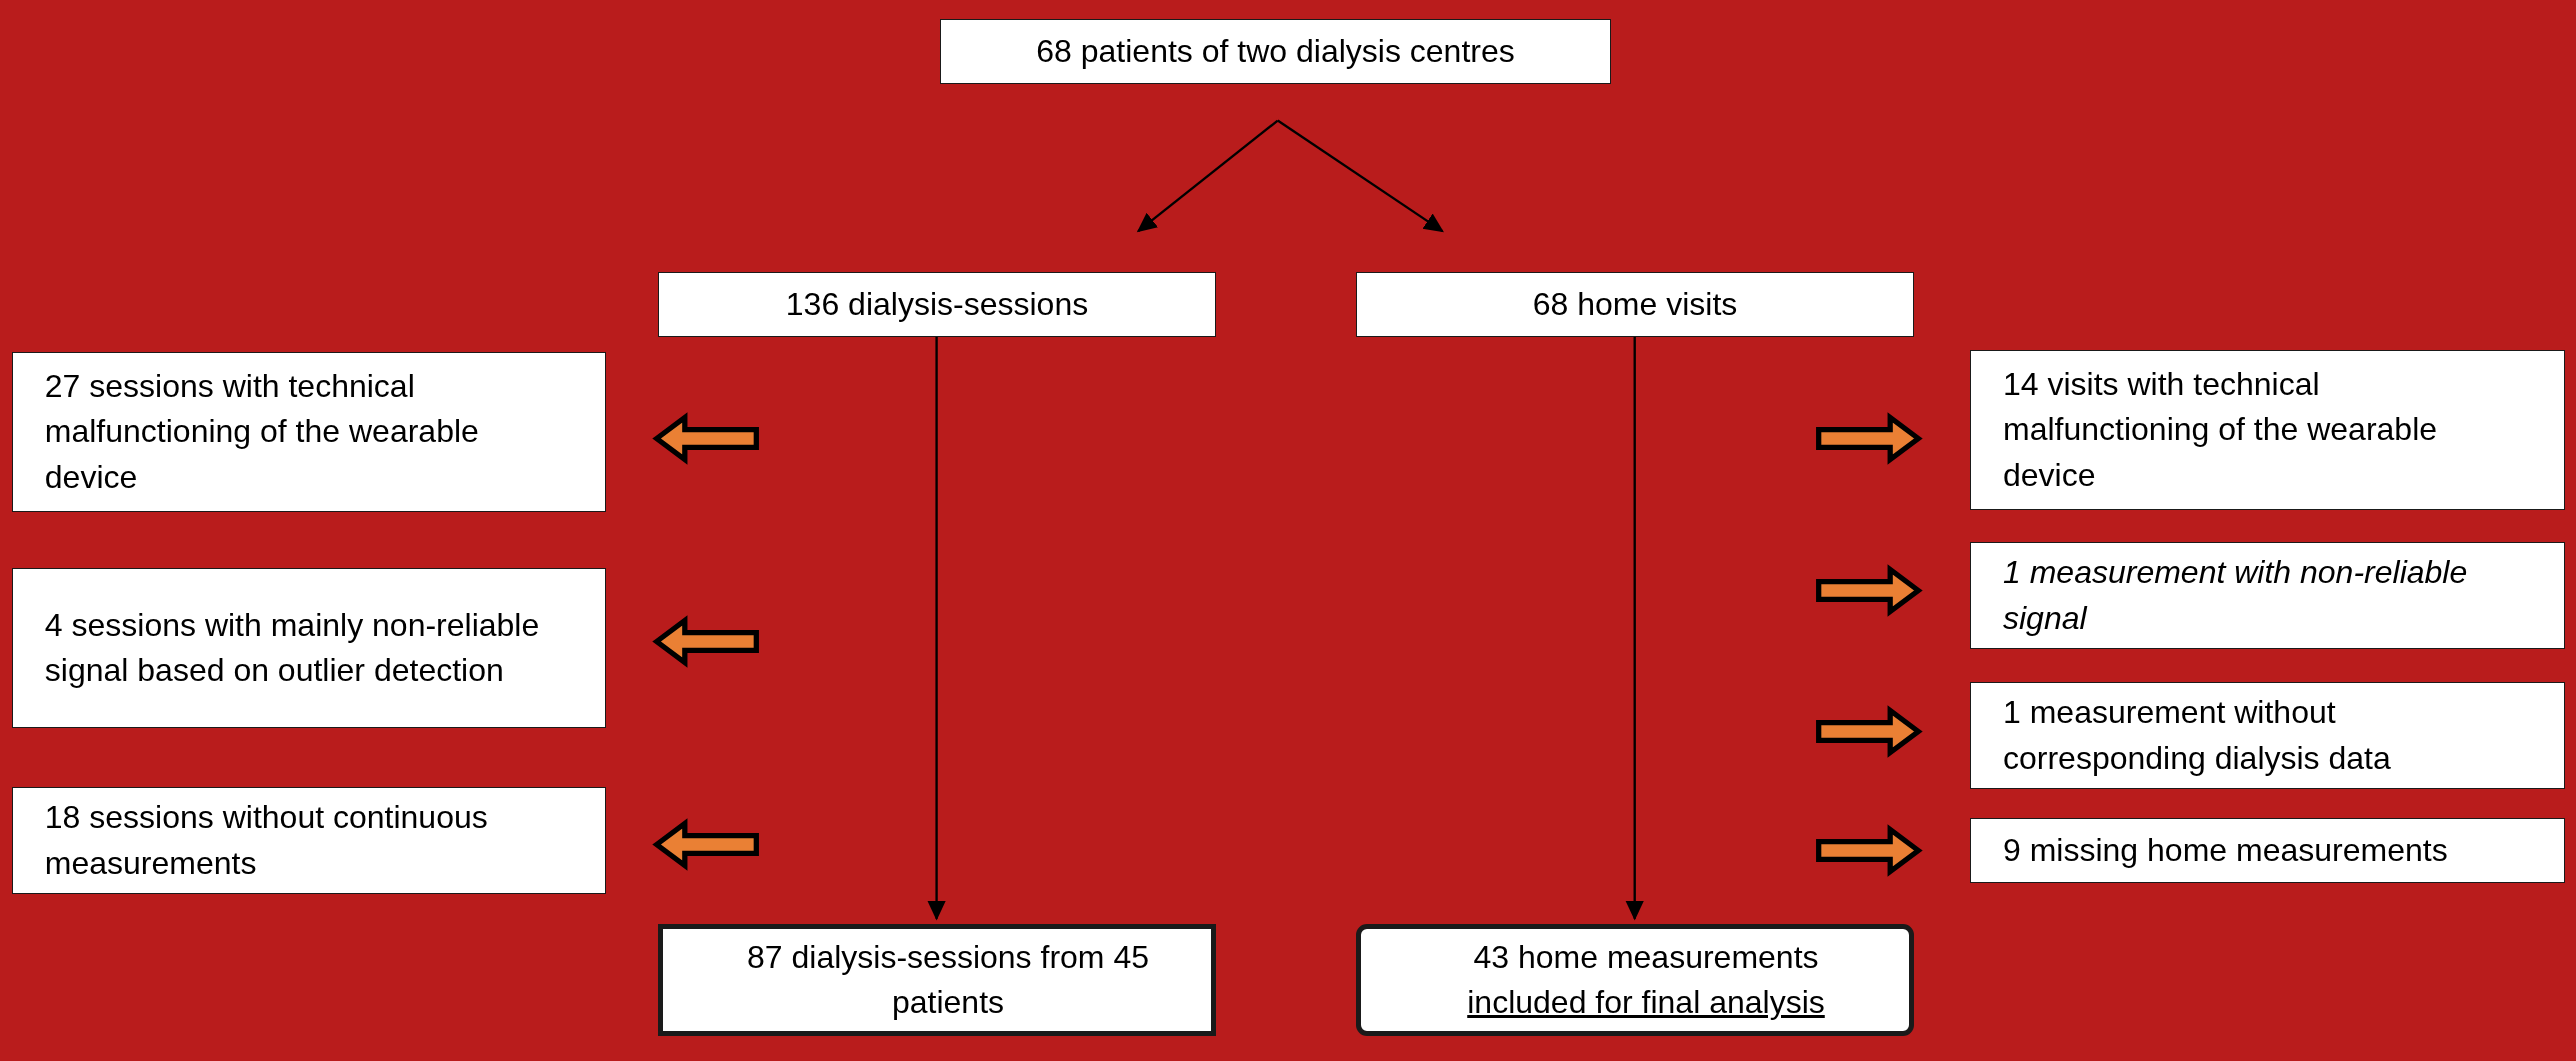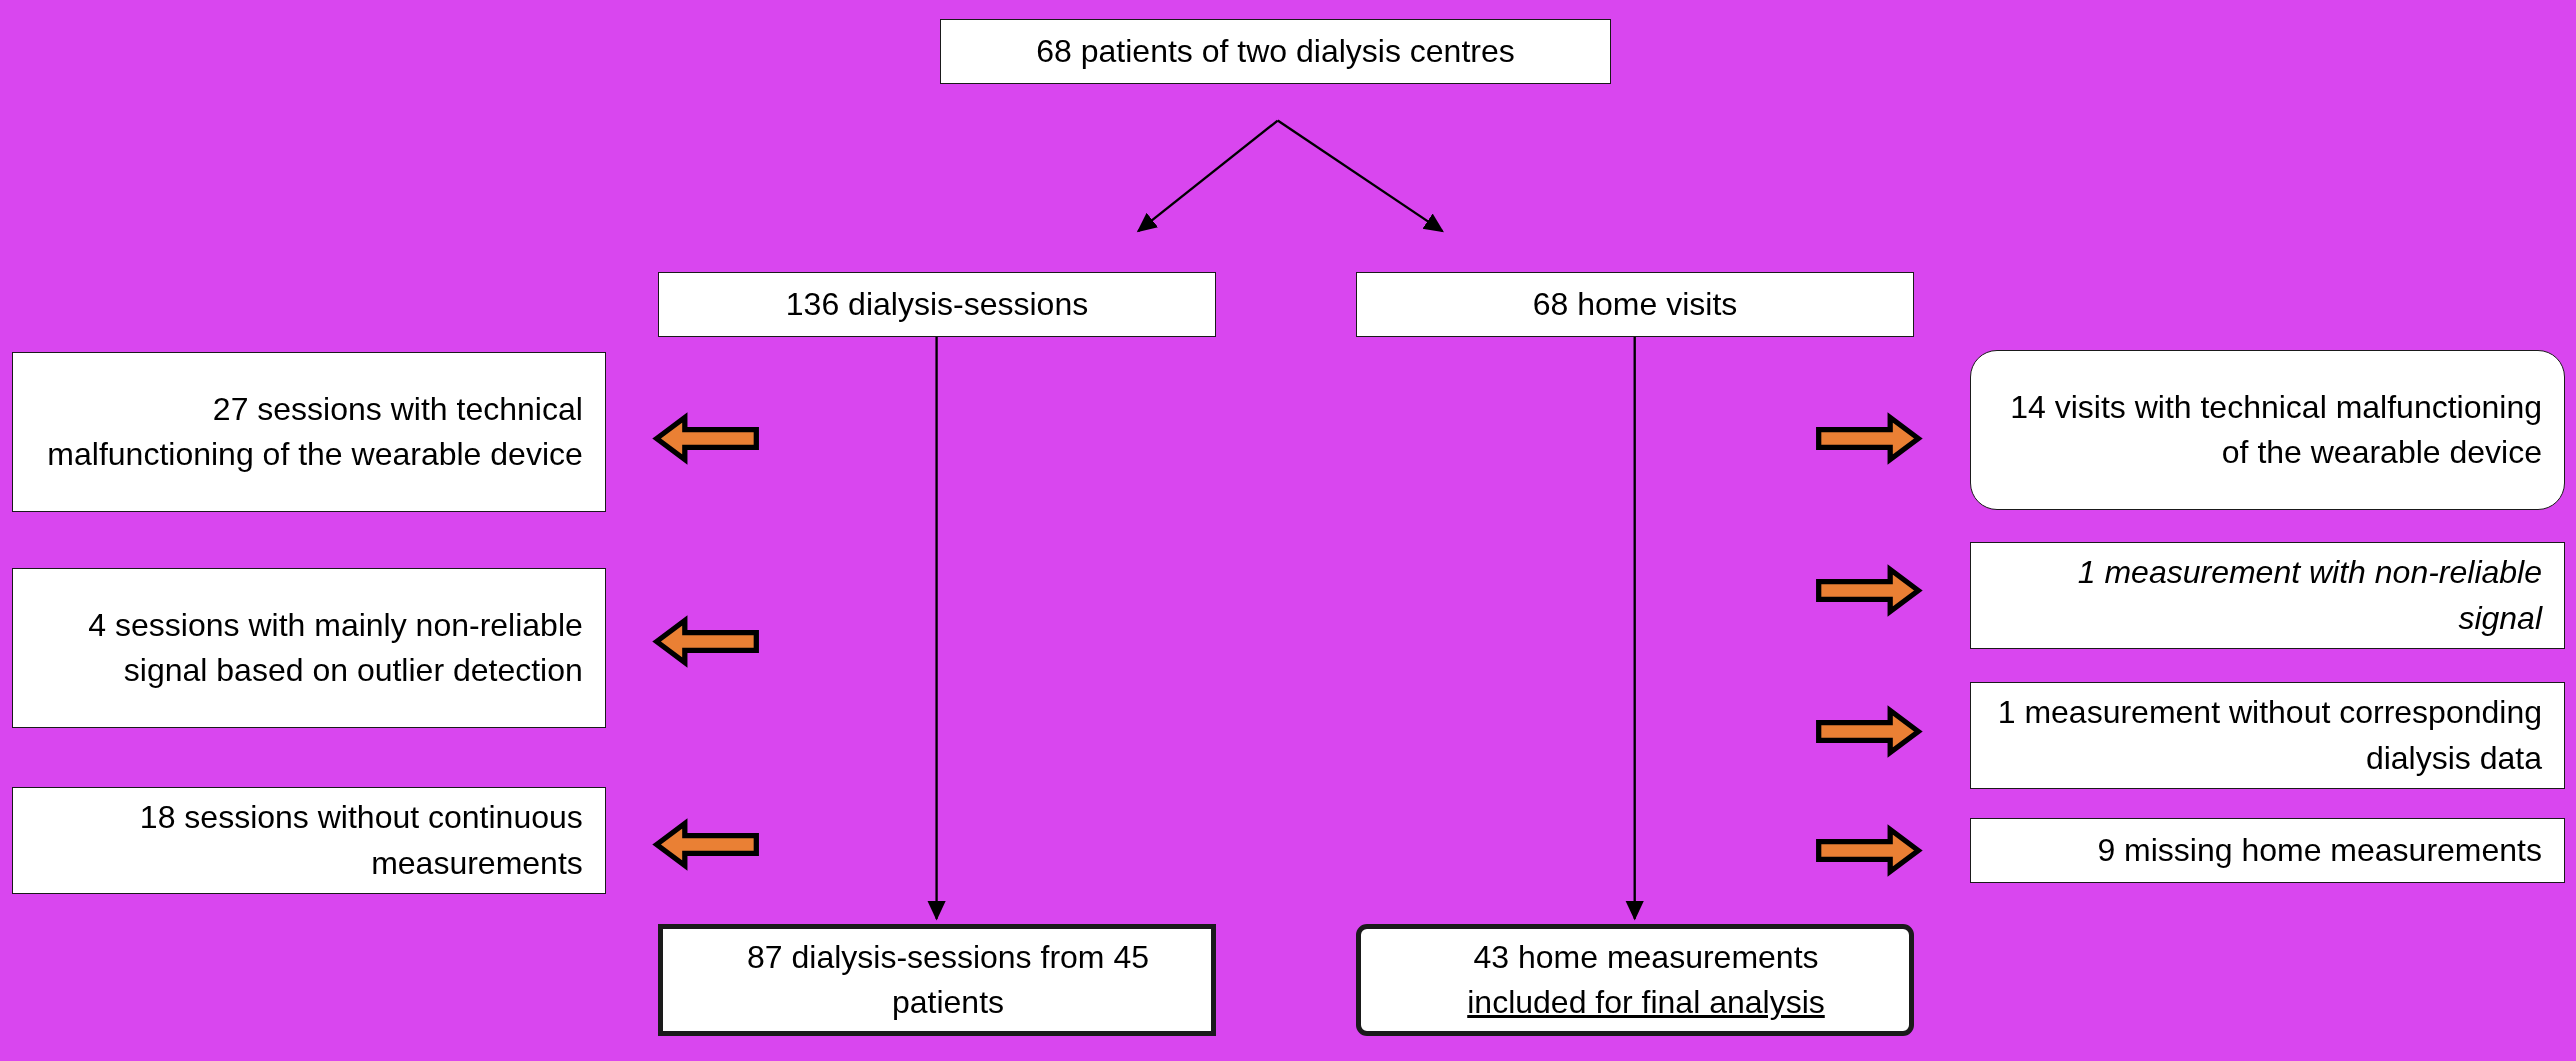--- a/index.html
+++ b/index.html
@@ -8,42 +8,42 @@
     background: #ffffff;
   }
   body {
     font-family: "Liberation Sans", sans-serif;
     color: #000000;
   }
   #canvas {
     position: relative;
     width: 2576px;
     height: 1061px;
-    background: #d946ef;
+    background: #b91c1c;
     overflow: hidden;
   }
   .node {
     position: absolute;
     box-sizing: border-box;
     background: #ffffff;
     border: 1.8px solid #1a1a1a;
     display: flex;
     align-items: center;
     font-size: 32px;
     line-height: 1.42;
     color: #000000;
   }
   .node.center {
     justify-content: center;
     text-align: center;
   }
   .node.left-align {
     justify-content: flex-start;
-    text-align: right;
-    padding: 0 22px;
+    text-align: left;
+    padding: 0 32px;
   }
   .node.thick {
     border-width: 5.3px;
     padding-left: 22px;
   }
   .node .txt {
     display: block;
     width: 100%;
   }
   
@@ -117,21 +117,21 @@
   <div class="node left-align" style="left:11.8px; top:352px; width:594px; height:160px;">
     <span class="txt">27 sessions with technical malfunctioning of the wearable device</span>
   </div>
   <div class="node left-align" style="left:11.8px; top:568px; width:594px; height:160px;">
     <span class="txt">4 sessions with mainly non-reliable signal based on outlier detection</span>
   </div>
   <div class="node left-align" style="left:11.8px; top:787px; width:594px; height:107px;">
     <span class="txt">18 sessions without continuous measurements</span>
   </div>
 
-  <div class="node left-align" style="left:1970px; top:350px; width:595px; height:160px;border-radius:27px;">
+  <div class="node left-align" style="left:1970px; top:350px; width:595px; height:160px;">
     <span class="txt">14 visits with technical malfunctioning of the wearable device</span>
   </div>
   <div class="node left-align" style="left:1970px; top:542px; width:595px; height:107px;font-style:italic;">
     <span class="txt">1 measurement with non-reliable signal</span>
   </div>
   <div class="node left-align" style="left:1970px; top:682px; width:595px; height:107px;">
     <span class="txt">1 measurement without corresponding dialysis data</span>
   </div>
   <div class="node left-align" style="left:1970px; top:818px; width:595px; height:65px;">
     <span class="txt">9 missing home measurements</span>

